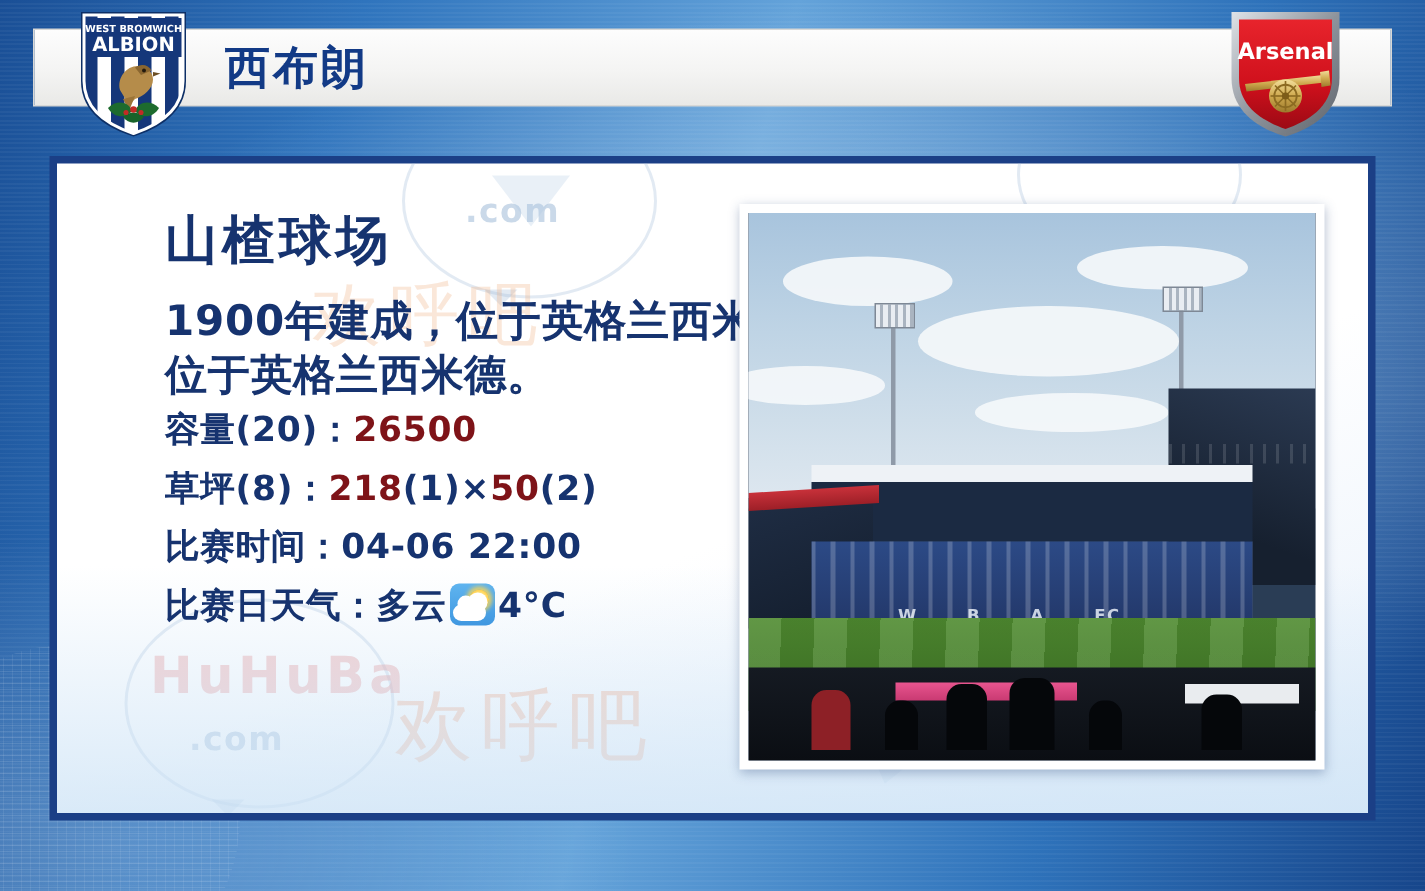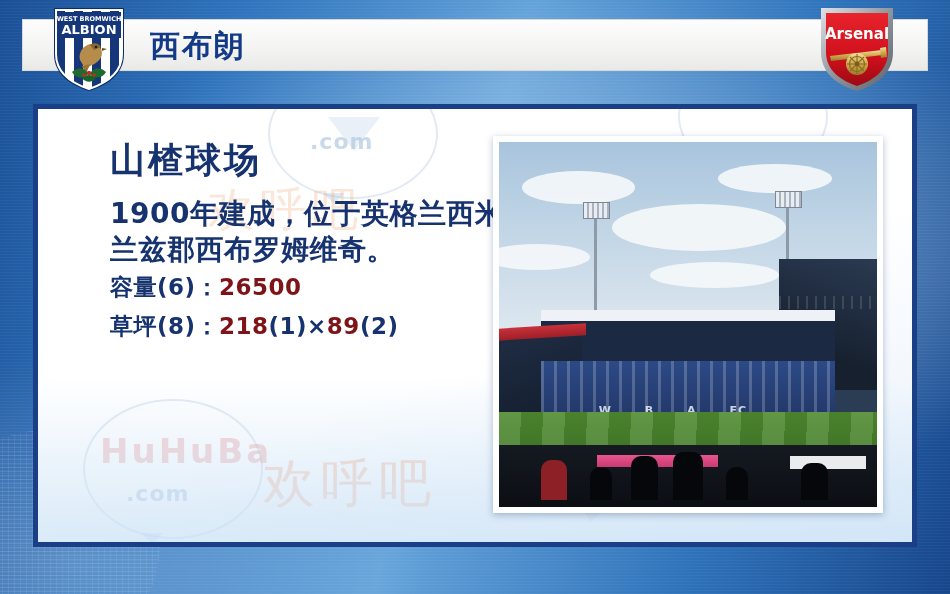--- a/index.html
+++ b/index.html
@@ -329,32 +329,38 @@
     <div class="wm wm-huan" style="left:170px; top:70px; font-size:46px; color:rgba(240,175,130,.30);">欢呼吧</div>
     <div class="wm wm-bubble" style="left:640px; top:-50px; width:150px; height:115px;"></div>
     <div class="wm wm-arrow" style="left:290px; top:8px;"></div>
     <div class="wm wm-arrow" style="left:530px; top:380px; transform:rotate(14deg);"></div>
 
     <div class="content">
       <div class="stadium-title">山楂球场</div>
 
       <div class="desc">
         <div>1900年建成，位于英格兰西米德</div>
-        <div>兰兹郡西布罗姆维奇。</div>
+        <div>位于英格兰西米德。</div>
       </div>
 
       <div class="row">
-        <span>容量(6)：</span><span class="val-red">26500</span>
+        <span>容量(20)：</span><span class="val-red">26500</span>
       </div>
 
       <div class="row">
-        <span>草坪(8)：</span><span class="val-red">218</span><span>(1)</span><span>×</span><span class="val-red">89</span><span>(2)</span>
-      </div>
-
-
+        <span>草坪(8)：</span><span class="val-red">218</span><span>(1)</span><span>×</span><span class="val-red">50</span><span>(2)</span>
+      </div>
+
+      <div class="row">
+        <span>比赛时间：</span><span>04-06 22:00</span>
+      </div>
+
+      <div class="row">
+        <span>比赛日天气：</span><span>多云</span><span class="weather-ico"><span class="sun"></span><span class="cloud"></span></span><span>4°C</span>
+      </div>
     </div>
 
     <div class="photo-frame">
       <div class="photo">
         <div class="sky"></div>
         <div class="cl" style="left:6%;  top:8%;  width:30%; height:9%;"></div>
         <div class="cl" style="left:30%; top:17%; width:46%; height:13%;"></div>
         <div class="cl" style="left:58%; top:6%;  width:30%; height:8%;"></div>
         <div class="cl" style="left:-4%; top:28%; width:28%; height:7%;"></div>
         <div class="cl" style="left:40%; top:33%; width:34%; height:7%;"></div>

